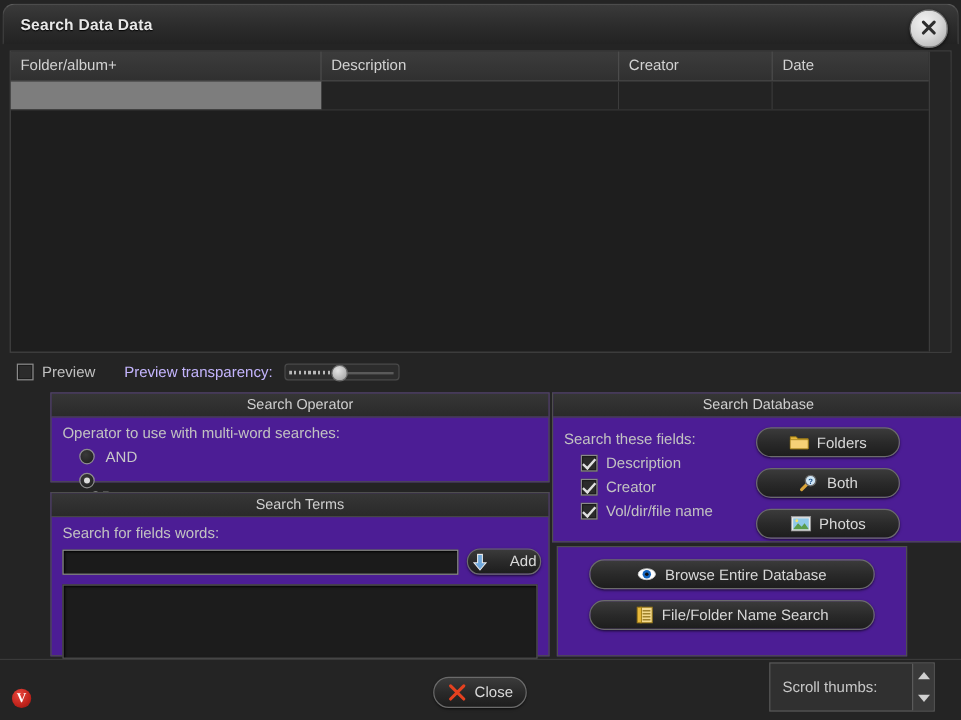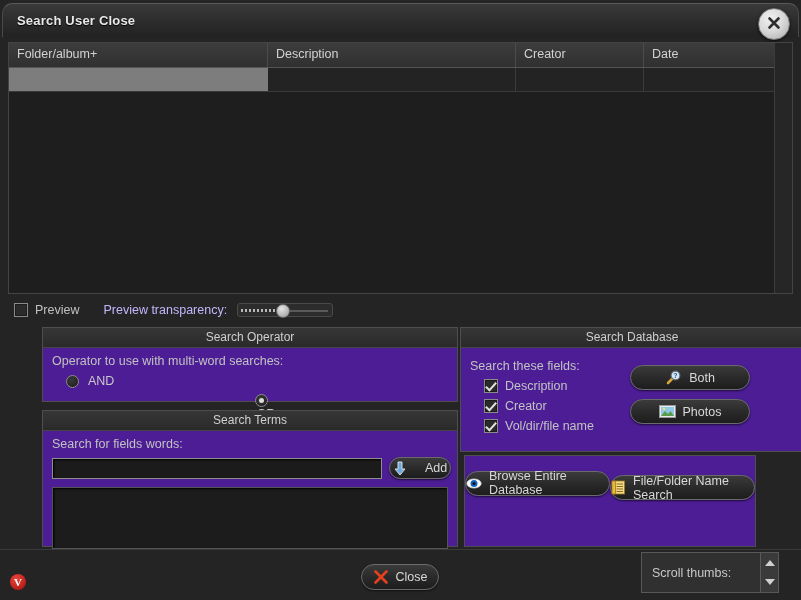--- a/index.html
+++ b/index.html
@@ -177,21 +177,21 @@
     text-align: center;
     font-size: 12px;
     color: #cfcfcf;
     background: linear-gradient(to bottom, #363636, #2a2a2a);
     border-bottom: 1px solid #454545;
   }
 
   .lbl { font-size: 12.5px; color: #c2c2c2; }
 
   
-  .radio-row { display: flex; align-items: center; margin-top: 6px; }
+  .radio-row { display: flex; align-items: flex-start; margin-top: 6px; }
   .radio {
     width: 13px; height: 13px; border-radius: 50%;
     background: radial-gradient(circle at 40% 35%, #3a3a3a, #1b1b1b);
     border: 1px solid #8e8e8e;
     box-sizing: border-box;
     position: relative;
     flex: none;
     cursor: pointer;
   }
   .radio.on::after {
@@ -285,21 +285,21 @@
     width: 801px; height: 1px;
     background: #3a3a3a;
   }
 </style>
 </head>
 <body>
 
 <div id="window">
 
   <div id="titlebar">
-    <div id="title-text">Search User Close</div>
+    <div id="title-text">Search Data Data</div>
     <div id="close-btn">
       <svg width="18" height="18" viewBox="0 0 18 18">
         <path d="M4.5 4.5 L13.5 13.5 M13.5 4.5 L4.5 13.5" stroke="#2e2e2e" stroke-width="2.6" stroke-linecap="round"></path>
       </svg>
     </div>
   </div>
 
   <div id="table-area">
     <div id="thead">
       <div class="th" style="width:259px">Folder/album+</div>
@@ -375,20 +375,29 @@
           <span class="cbox checked"></span>
           <span class="lbl" style="margin-left:7px;">Creator</span>
         </div>
         <div style="display:flex;align-items:center;margin:6px 0 0 14px;">
           <span class="cbox checked"></span>
           <span class="lbl" style="margin-left:7px;">Vol/dir/file name</span>
         </div>
       </div>
 
       <div style="padding:8px 0 0 0;">
+        <div class="btn" style="width:120px;height:25px;">
+          <span class="ic">
+            <svg width="16" height="13" viewBox="0 0 16 13">
+              <path d="M0.5 2 h5 l1.5 1.6 h8.5 v8.4 h-15 z" fill="#e8b93c" stroke="#9c7a16" stroke-width="0.8"></path>
+              <path d="M0.5 4.4 h15 v7.6 h-15 z" fill="#f5d177" stroke="#9c7a16" stroke-width="0.6"></path>
+            </svg>
+          </span>
+          <span>Folders</span>
+        </div>
         <div class="btn" style="width:120px;height:25px;margin-top:9px;">
           <span class="ic">
             <svg width="17" height="15" viewBox="0 0 17 15">
               <line x1="3" y1="13" x2="8" y2="8" stroke="#d9a43a" stroke-width="2.6" stroke-linecap="round"></line>
               <circle cx="10.5" cy="5.5" r="4.4" fill="#cfe6f7" stroke="#6a6a6a" stroke-width="1.1"></circle>
               <text x="10.5" y="8.2" font-size="6.4" font-family="Liberation Sans, sans-serif" fill="#1a4d86" text-anchor="middle" font-weight="bold">?</text>
             </svg>
           </span>
           <span>Both</span>
         </div>
@@ -401,21 +410,21 @@
               <circle cx="5" cy="4" r="1.2" fill="#f5e36b"></circle>
             </svg>
           </span>
           <span>Photos</span>
         </div>
       </div>
     </div>
   </div>
 
   <div class="group" style="left:464px; top:455px; width:292px; height:92px;">
-    <div style="padding:10px 0 0 0; display:flex; flex-direction:row; align-items:center;">
+    <div style="padding:10px 0 0 0; display:flex; flex-direction:column; align-items:center;text-align:right;">
       <div class="btn" style="width:238px;height:25px;">
         <span class="ic">
           <svg width="16" height="11" viewBox="0 0 16 11">
             <ellipse cx="8" cy="5.5" rx="7.2" ry="4.6" fill="#ffffff" stroke="#cfcfcf" stroke-width="0.7"></ellipse>
             <circle cx="8" cy="5.5" r="3.5" fill="#1565c0"></circle>
             <circle cx="8" cy="5.5" r="1.5" fill="#101010"></circle>
           </svg>
         </span>
         <span>Browse Entire Database</span>
       </div>

